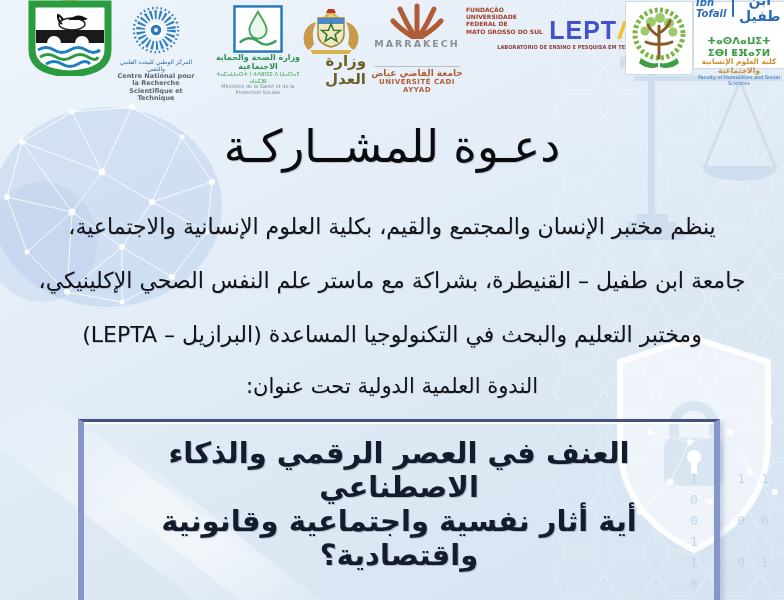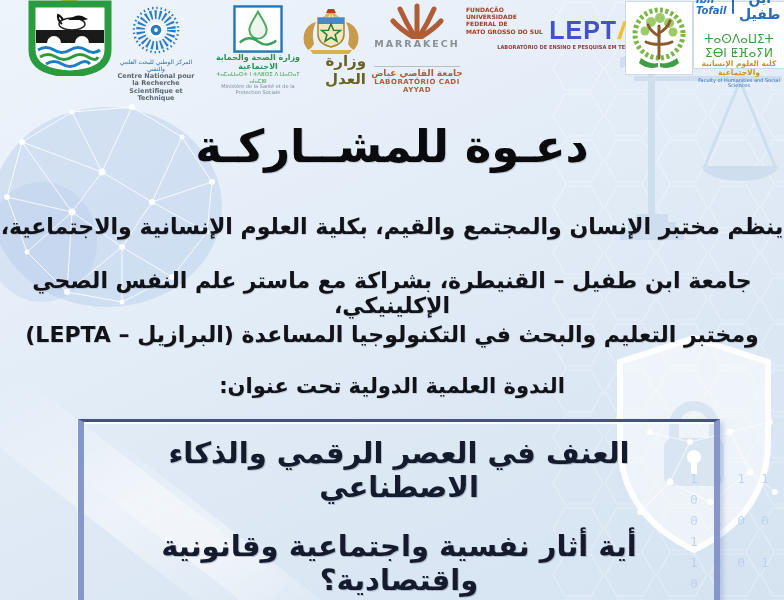--- a/index.html
+++ b/index.html
@@ -41,41 +41,41 @@
   .lepta-yellow { color:#f2c024; }
   .lepta-sub { font-size:5.5px; color:#8a4040; font-weight:bold; margin-top:-1px; white-space:nowrap; transform:scaleX(.92); }
 
   .it-row { display:flex; align-items:center; gap:3px; direction:ltr; }
   .it-blue { color:#2a6db5; }
   .it-fr1 { font-size:6.5px; }
   .it-fr2 { font-size:10px; font-style:italic; font-weight:bold; }
   .it-ar1 { font-size:8px; font-weight:bold; direction:rtl; }
   .it-ar2 { font-size:14px; font-weight:bold; direction:rtl;text-align:center; }
   .it-bar { width:3px; height:26px; background:#2a6db5; border-radius:1px; }
-  .it-tf { font-size:12px; color:#3f9d46; font-weight:normal; margin-top:11px; }
+  .it-tf { font-size:10px; color:#3f9d46; font-weight:bold; margin-top:11px; }
   .it-fac-ar { font-size:7.5px; color:#c9922c; font-weight:bold; direction:rtl; }
   .it-fac-en { font-size:5px; color:#2a6db5; }
 
   
   .title { position:absolute; top:120px; left:0; width:784px; text-align:center; direction:rtl;
-           font-size:45px; font-weight:bold; color:#0b0b0d; z-index:3; text-shadow:1px 1px 0 rgba(120,130,150,.35); }
+           font-size:45px; font-weight:normal; color:#0b0b0d; z-index:3; text-shadow:1px 1px 0 rgba(120,130,150,.35); }
   .bline { position:absolute; left:0; width:784px; text-align:center; direction:rtl;
-           font-weight:bold; color:#121318; font-size:22px; z-index:3; text-shadow:.5px .5px 0 rgba(120,130,150,.3); }
+           font-weight:normal; color:#121318; font-size:22px; z-index:3; text-shadow:.5px .5px 0 rgba(120,130,150,.3); }
   .b1 { top:214px; } .b2 { top:268px; } .b3 { top:322px; }
   .b4 { top:374px; font-size:21px; }
 
   
   .title-box {
     position:absolute; left:78px; top:419px; width:642px; height:220px; z-index:2;
     border:6px solid #8496ca; border-top:3px solid #44537e;
     box-shadow:inset 0 2px 0 rgba(255,255,255,.95), 3px 3px 5px rgba(110,130,170,.35), -1px 0 0 rgba(255,255,255,.7);
   }
   .box-line { text-align:center; direction:rtl; font-weight:bold; color:#141b2c; text-shadow:1px 1px 0 rgba(110,120,145,.4); }
   .x1 { font-size:29px; margin-top:14px; }
-  .x2 { font-size:29px; margin-top:25px; }
+  .x2 { font-size:29px; }
 </style>
 </head>
 <body>
 
 <div class="poster">
 
   <svg class="wm" style="left:-18px;top:82px;" width="260" height="260" viewBox="0 0 260 260">
     <ellipse cx="125" cy="125" rx="115" ry="100" fill="rgba(175,200,232,.40)"></ellipse>
     <ellipse cx="60" cy="160" rx="55" ry="60" fill="rgba(175,200,232,.30)"></ellipse>
     <g stroke="rgba(255,255,255,.85)" stroke-width="1">
@@ -226,21 +226,21 @@
         <g stroke="#b05c36" stroke-width="5" stroke-linecap="round" fill="none">
           <path d="M27,34 L27,3"></path>
           <path d="M25,34 Q16,20 10,6"></path>
           <path d="M29,34 Q38,20 44,6"></path>
           <path d="M23,34 Q10,26 3,18"></path>
           <path d="M31,34 Q44,26 51,18"></path>
         </g>
       </svg>
       <div class="tiny uca-city">MARRAKECH</div>
       <div class="tiny uca-ar">جامعة القاضي عياض</div>
-      <div class="tiny uca-fr">LABORATÓRIO CADI AYYAD</div>
+      <div class="tiny uca-fr">UNIVERSITÉ CADI AYYAD</div>
     </div>
 
     <div class="logo ufms-wrap" style="left:466px;top:6px;width:86px;">
       <div class="ufms-red">
         <div>FUNDAÇÃO</div>
         <div>UNIVERSIDADE</div>
         <div>FEDERAL DE</div>
         <div>MATO GROSSO DO SUL</div>
       </div>
     </div>

